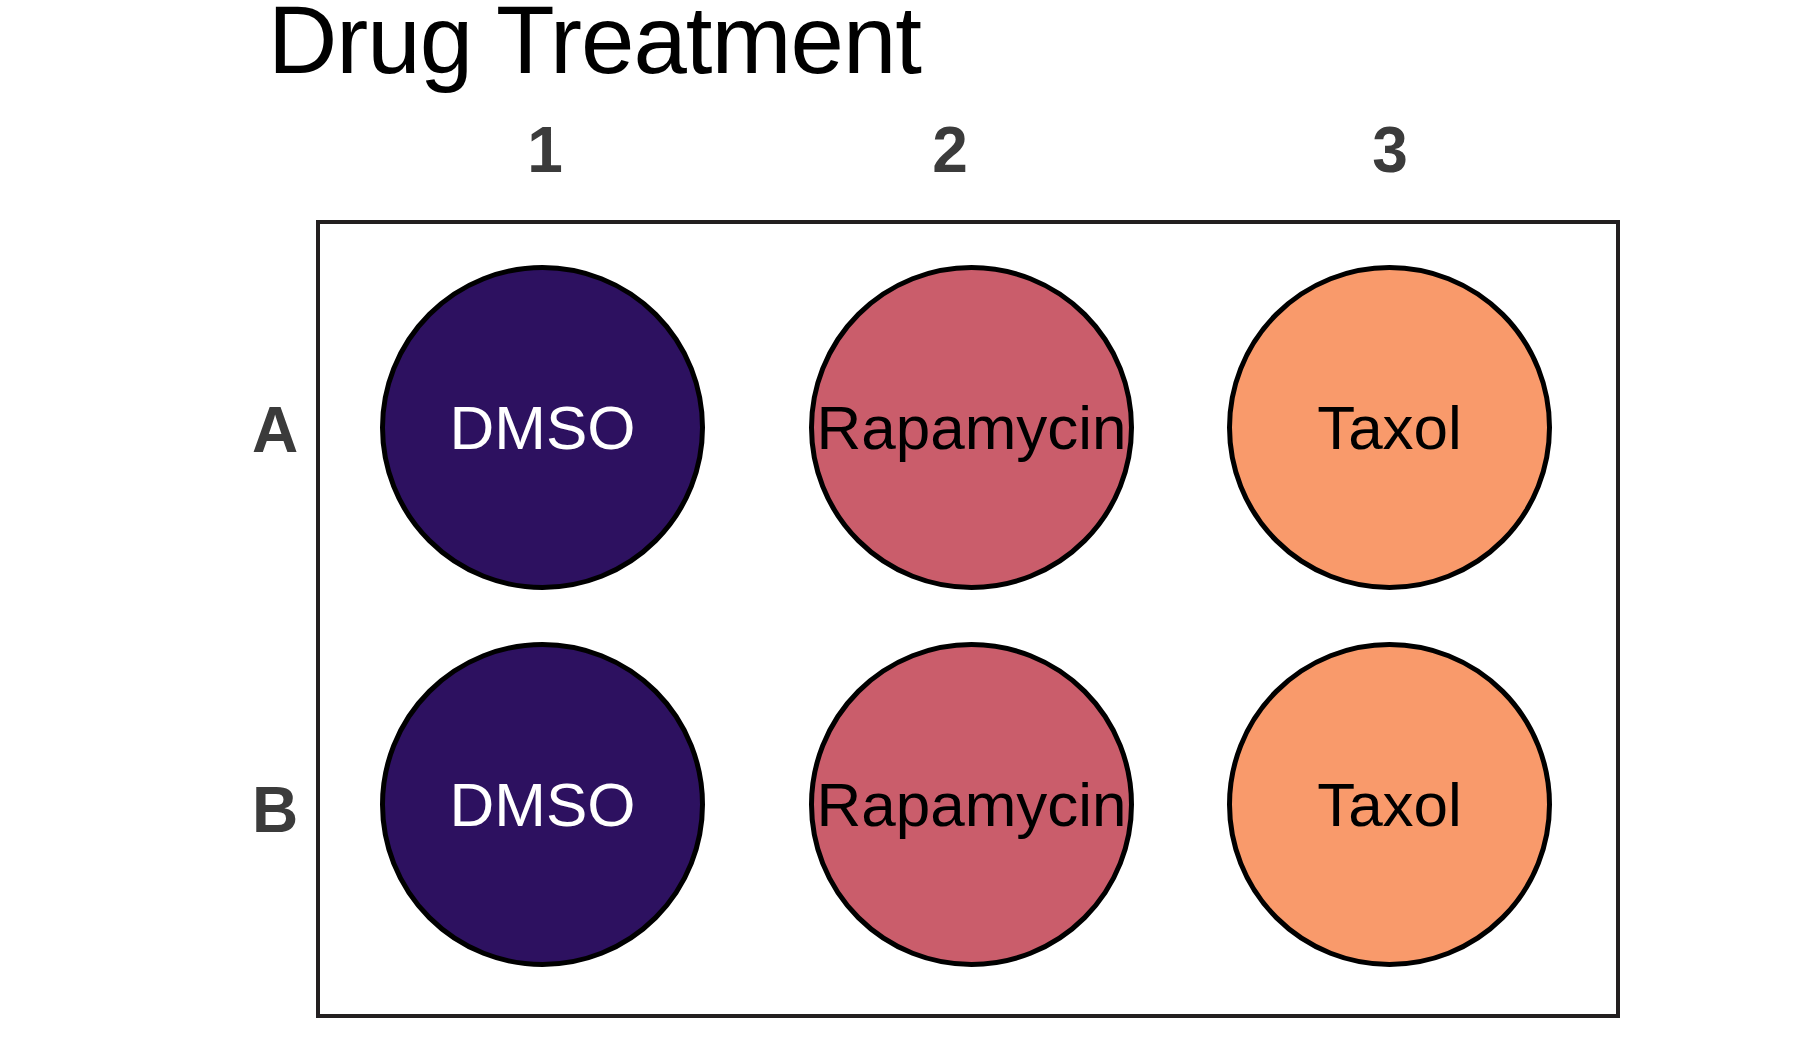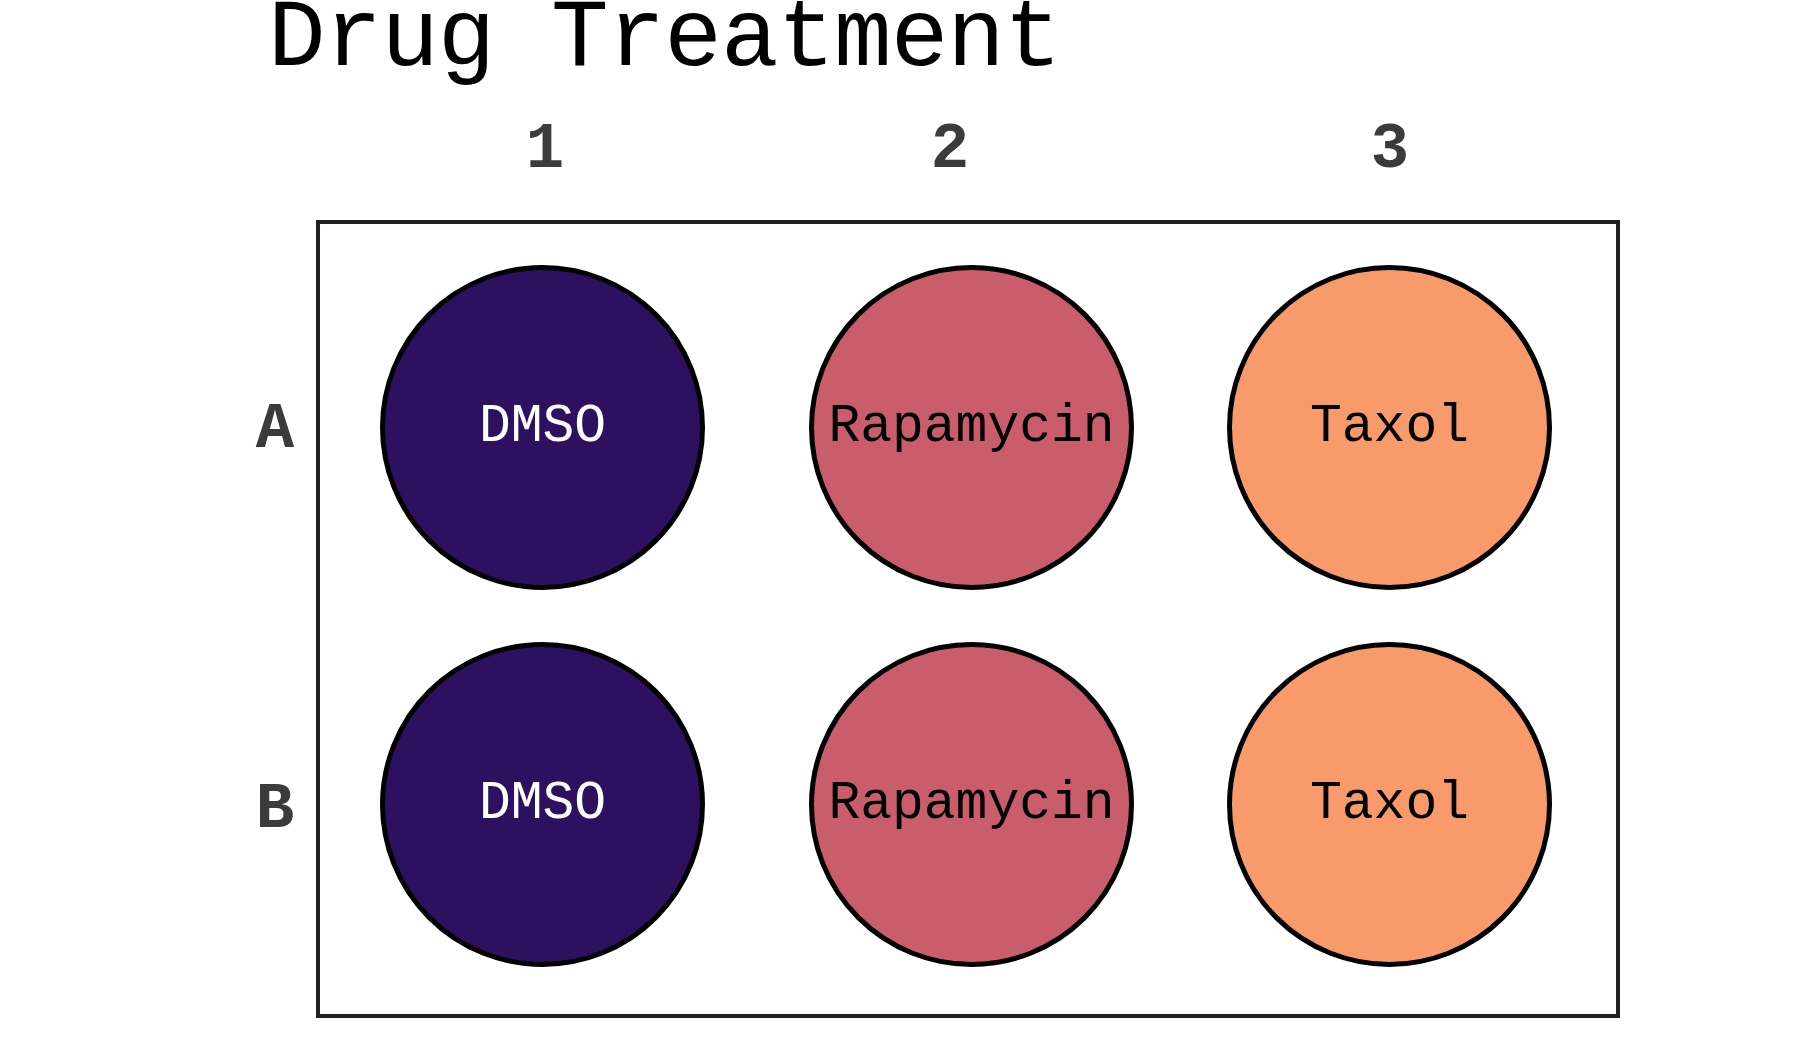--- a/index.html
+++ b/index.html
@@ -10,21 +10,20 @@
   }
   body {
     font-family: "Liberation Sans", sans-serif;
   }
   #stage {
     position: relative;
     width: 1820px;
     height: 1040px;
     background: #ffffff;
     overflow: hidden;
-    font-family: Liberation Mono, monospace;
   }
 
   
   #plate-title {
     position: absolute;
     left: 268px;
     top: -8px;
     font-size: 96px;
     line-height: 1.0;
     font-weight: 400;
@@ -80,21 +79,21 @@
     width: 325px;
     height: 325px;
     border-radius: 50%;
     border: 5px solid #000000;
     box-sizing: border-box;
     display: flex;
     align-items: center;
     justify-content: center;
   }
   .well-label {
-    font-size: 53px;
+    font-size: 62px;
     line-height: 1.0;
     font-weight: 400;
     white-space: nowrap;
     pointer-events: none;
   }
 
   
   .well.col1 { left: 380px; }
   .well.col2 { left: 809px; }
   .well.col3 { left: 1227px; text-align: center; }

